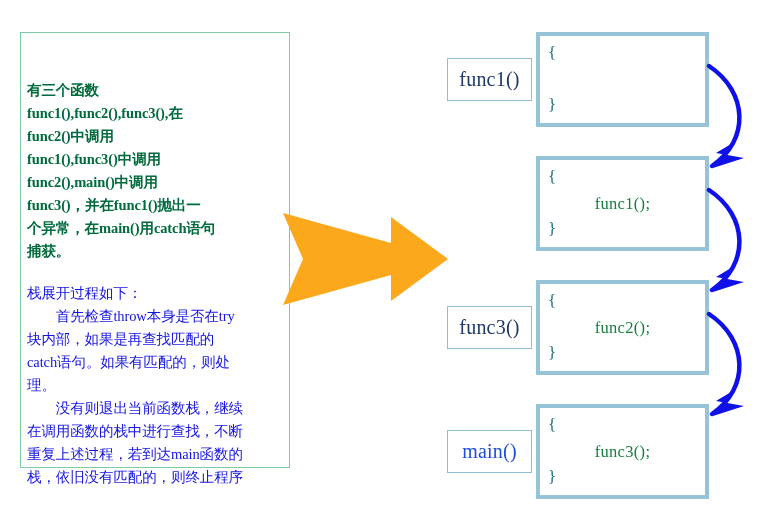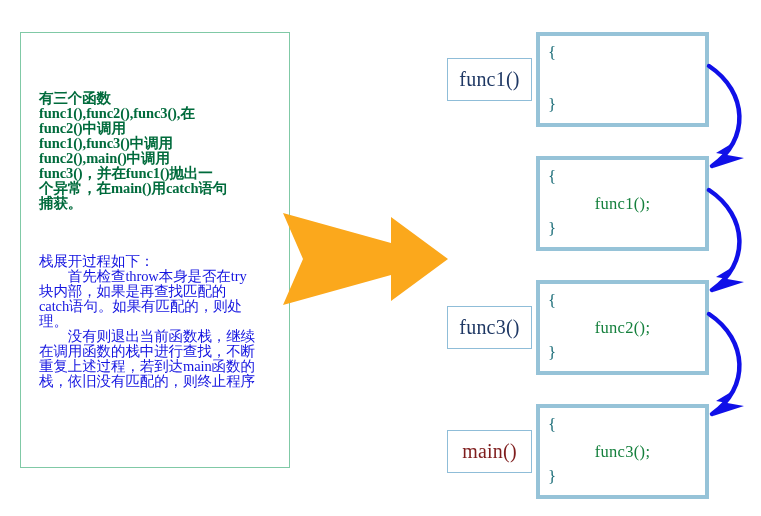--- a/index.html
+++ b/index.html
@@ -26,23 +26,23 @@
     background: #ffffff;
     box-sizing: border-box;
   }
   #description-text {
     position: absolute;
     left: 6px;
     top: 46px;
     width: 258px;
   }
   .para {
-    margin: 12px;
+    margin: 0;
     font-size: 14.5px;
-    line-height: 15px;
+    line-height: 23px;
     letter-spacing: -0.1px;
     white-space: pre-wrap;
     word-break: break-all;
   }
   .para.green {
     color: #006b3c;
     font-weight: bold;
   }
   .para.blue {
     color: #1414e0;
@@ -84,21 +84,21 @@
     background: #ffffff;
     box-sizing: border-box;
     display: flex;
     align-items: center;
     justify-content: center;
     font-size: 20px;
     color: #1f3864;
     letter-spacing: 0.2px;
   }
   .frame-label.teal {
-    color: #7f1d1d;
+    color: #1d4ed8;
   }
   .frame-code {
     position: absolute;
     left: 89px;
     top: 0;
     width: 173px;
     height: 95px;
     border: 4px solid #96c3d8;
     background: #ffffff;
     box-sizing: border-box;

